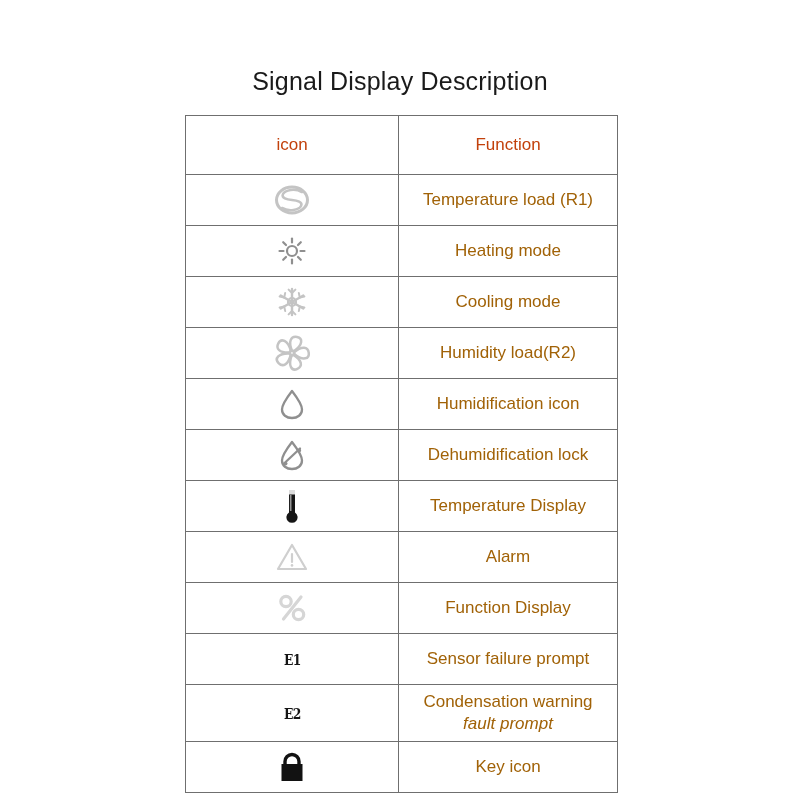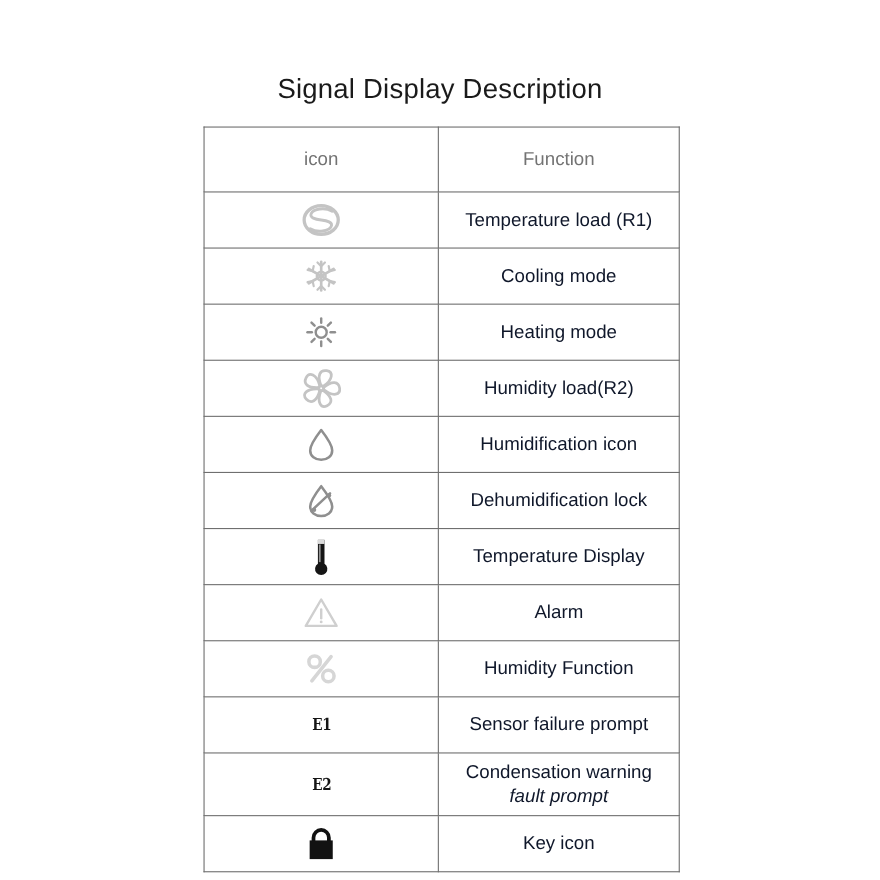--- a/index.html
+++ b/index.html
@@ -31,28 +31,28 @@
   }
   .signal-table td{
     border:1px solid #6f6f6f;
     padding:0;
     vertical-align:middle;
     text-align:center;
   }
   .col-icon{width:213px;}
   .col-func{width:219px;}
 
-  .head-row td{height:58px;font-size:17px;color:#737373;}
+  .head-row td{height:58px;font-size:17px;color:#c2410c;}
   .body-row td{height:50px;}
   .body-row.tall td{height:56px;}
 
   .func-text{
     font-size:17px;
     line-height:1.28;
-    color:#0f172a;
+    color:#a16207;
     padding:0 6px;
   }
   .func-text .l2{display:block;font-style:italic;}
   .glyph{
     display:inline-flex;
     align-items:center;
     justify-content:center;
     vertical-align:middle;
     line-height:0;
   }
@@ -96,20 +96,43 @@
         <td>
           <span class="glyph">
             <svg width="42" height="34" viewBox="0 0 42 34">
               <ellipse cx="21" cy="17" rx="15.5" ry="13" fill="none" stroke="#c4c4c4" stroke-width="3"></ellipse>
               <path d="M31 9 C24 5 14 7 12 11 C10 15 16 16.5 21 17 C26 17.5 32 19 30 23 C28 27 18 29 11 25" fill="none" stroke="#c4c4c4" stroke-width="2.6" stroke-linecap="round"></path>
             </svg>
           </span>
         </td>
         <td>
           <div class="func-text">Temperature load (R1)</div>
+        </td>
+      </tr>
+
+      <tr class="body-row">
+        <td>
+          <span class="glyph">
+            <svg width="30" height="30" viewBox="0 0 30 30">
+              <circle cx="15" cy="15" r="5" fill="none" stroke="#8f8f8f" stroke-width="2.2"></circle>
+              <g stroke="#8f8f8f" stroke-width="2.2" stroke-linecap="round">
+                <line x1="15" y1="2.5" x2="15" y2="6.5"></line>
+                <line x1="15" y1="23.5" x2="15" y2="27.5"></line>
+                <line x1="2.5" y1="15" x2="6.5" y2="15"></line>
+                <line x1="23.5" y1="15" x2="27.5" y2="15"></line>
+                <line x1="6.2" y1="6.2" x2="9" y2="9"></line>
+                <line x1="21" y1="21" x2="23.8" y2="23.8"></line>
+                <line x1="23.8" y1="6.2" x2="21" y2="9"></line>
+                <line x1="9" y1="21" x2="6.2" y2="23.8"></line>
+              </g>
+            </svg>
+          </span>
+        </td>
+        <td>
+          <div class="func-text">Heating mode</div>
         </td>
       </tr>
 
       <tr class="body-row">
         <td>
           <span class="glyph">
             <svg width="36" height="36" viewBox="0 0 36 36">
               <g stroke="#c4c4c4" stroke-width="2.4" stroke-linecap="round" fill="none">
                 <g>
                   <line x1="18" y1="5" x2="18" y2="31"></line>
@@ -130,43 +153,20 @@
           </span>
         </td>
         <td>
           <div class="func-text">Cooling mode</div>
         </td>
       </tr>
 
       <tr class="body-row">
         <td>
           <span class="glyph">
-            <svg width="30" height="30" viewBox="0 0 30 30">
-              <circle cx="15" cy="15" r="5" fill="none" stroke="#8f8f8f" stroke-width="2.2"></circle>
-              <g stroke="#8f8f8f" stroke-width="2.2" stroke-linecap="round">
-                <line x1="15" y1="2.5" x2="15" y2="6.5"></line>
-                <line x1="15" y1="23.5" x2="15" y2="27.5"></line>
-                <line x1="2.5" y1="15" x2="6.5" y2="15"></line>
-                <line x1="23.5" y1="15" x2="27.5" y2="15"></line>
-                <line x1="6.2" y1="6.2" x2="9" y2="9"></line>
-                <line x1="21" y1="21" x2="23.8" y2="23.8"></line>
-                <line x1="23.8" y1="6.2" x2="21" y2="9"></line>
-                <line x1="9" y1="21" x2="6.2" y2="23.8"></line>
-              </g>
-            </svg>
-          </span>
-        </td>
-        <td>
-          <div class="func-text">Heating mode</div>
-        </td>
-      </tr>
-
-      <tr class="body-row">
-        <td>
-          <span class="glyph">
             <svg width="44" height="40" viewBox="0 0 44 40">
               <g fill="none" stroke="#c4c4c4" stroke-width="2.5" stroke-linejoin="round" stroke-linecap="round">
                 <g transform="translate(22,20)">
                   <g>
                     <path d="M0 -2 C-4 -12 -1 -17 5 -16 C11 -15 11 -8 2 -2 Z"></path>
                   </g>
                   <g transform="rotate(72)">
                     <path d="M0 -2 C-4 -12 -1 -17 5 -16 C11 -15 11 -8 2 -2 Z"></path>
                   </g>
                   <g transform="rotate(144)">
@@ -252,21 +252,21 @@
         <td>
           <span class="glyph">
             <svg width="32" height="34" viewBox="0 0 32 34">
               <circle cx="10" cy="10.5" r="5.2" fill="none" stroke="#d6d6d6" stroke-width="3.2"></circle>
               <circle cx="22.5" cy="23.5" r="5.2" fill="none" stroke="#d6d6d6" stroke-width="3.2"></circle>
               <line x1="25" y1="6" x2="7.5" y2="28" stroke="#d6d6d6" stroke-width="3.2" stroke-linecap="round"></line>
             </svg>
           </span>
         </td>
         <td>
-          <div class="func-text">Humidity Function</div>
+          <div class="func-text">Function Display</div>
         </td>
       </tr>
 
       <tr class="body-row">
         <td>
           <span class="glyph code-glyph">E1</span>
         </td>
         <td>
           <div class="func-text">Sensor failure prompt</div>
         </td>

